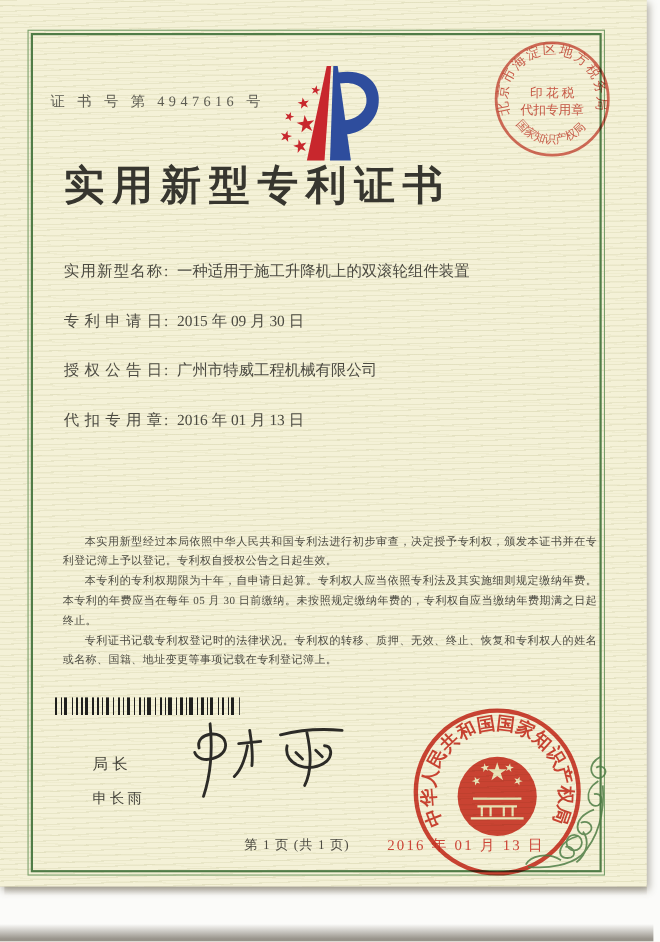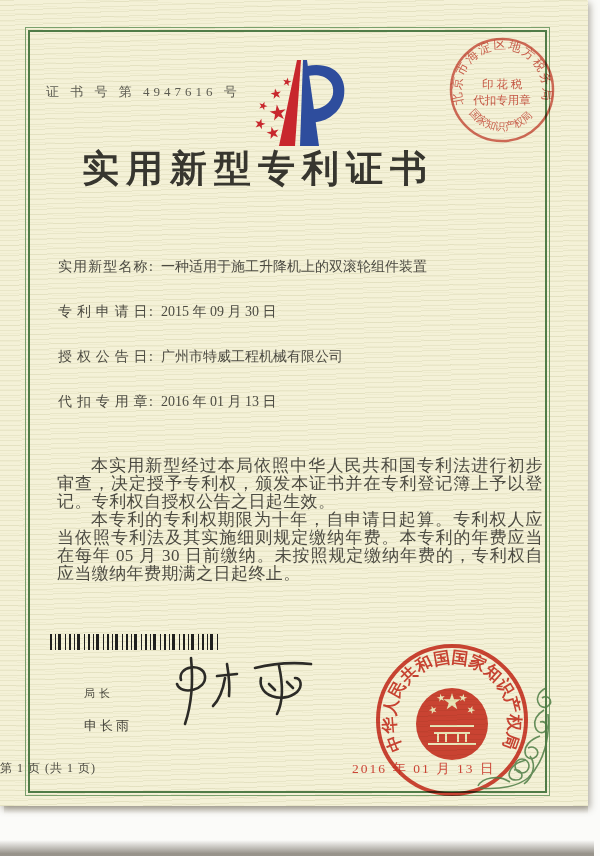--- a/index.html
+++ b/index.html
@@ -22,38 +22,38 @@
       repeating-linear-gradient(2deg, rgba(200,198,150,.12) 0 1px, rgba(0,0,0,0) 1px 8px);
     box-shadow:2px 3px 7px rgba(80,70,50,.45);
   }
   .frame-outer{position:absolute;left:25px;top:27px;width:523px;height:767px;
     border:1px solid #7aa06c;}
   .frame-inner{position:absolute;inset:2px;border:2px solid #507c47;}
   
   .cert-no{position:absolute;left:46px;top:58px;font-size:13px;letter-spacing:4px;
     color:#5d5c52;margin-top:25px;}
   .title{position:absolute;left:0;top:144px;width:468px;text-align:center;
-    font-size:37px;font-weight:600;letter-spacing:7px;color:#37362f;padding-left:24px;}
-  .fields{position:absolute;left:58px;top:238px;width:486px;color:#4c4b42;margin-top:20px;}
+    font-size:37px;font-weight:600;letter-spacing:7px;color:#37362f;}
+  .fields{position:absolute;left:58px;top:238px;width:486px;color:#4c4b42;}
   .field-row{height:15px;margin-bottom:30px;font-size:14px;white-space:nowrap;}
   .flabel{display:inline-block;width:90px;text-align:justify;text-align-last:justify;
     letter-spacing:.5px;}
   .fcolon{display:inline-block;margin:0 8px 0 1px;}
-  .paras{position:absolute;left:57px;top:457px;width:486px;color:#4c4b42;
-    font-size:17px;line-height:18px;text-align:justify;}
+  .paras{position:absolute;left:57px;top:484px;width:486px;color:#4c4b42;
+    font-size:10px;line-height:18px;text-align:justify;}
   .paras p{margin:0;text-indent:2em;letter-spacing:.4px;}
   .barcode{position:absolute;left:50px;top:634px;width:168px;height:16px;
     background-image:repeating-linear-gradient(90deg,
       #20201e 0 2px, rgba(0,0,0,0) 2px 5px,
       #20201e 5px 6px, rgba(0,0,0,0) 6px 8px,
       #20201e 8px 11px, rgba(0,0,0,0) 11px 15px,
       #20201e 15px 16px, rgba(0,0,0,0) 16px 19px);}
-  .sig-title{position:absolute;left:84px;top:686px;font-size:11px;letter-spacing:4px;color:#45443b;}
+  .sig-title{position:absolute;left:84px;top:686px;font-size:14px;letter-spacing:4px;color:#45443b;}
   .sig-name{position:absolute;left:84px;top:717px;font-size:13px;letter-spacing:3px;color:#45443b;}
-  .footer{position:absolute;left:0;top:760px;width:540px;
+  .footer{position:absolute;left:0;top:760px;width:540px;text-align:center;
     font-size:12px;color:#4c4b42;letter-spacing:1px;}
   .seal-date{position:absolute;left:352px;top:760px;font-size:13.5px;letter-spacing:2px;
     color:rgba(198,44,32,.88);white-space:nowrap;}
   
   .logo{position:absolute;left:250px;top:56px;}
   .tax-seal{position:absolute;left:444px;top:32px;mix-blend-mode:multiply;}
   .office-seal{position:absolute;left:342px;top:640px;mix-blend-mode:multiply;}
   .signature{position:absolute;left:163px;top:648px;}
   .ornament{position:absolute;left:470px;top:686px;}
 </style>
@@ -116,20 +116,21 @@
       <span class="flabel">授权公告日</span><span class="fcolon">:</span><span class="fvalue">广州市特威工程机械有限公司</span>
     </div>
     <div class="field-row">
       <span class="flabel">代扣专用章</span><span class="fcolon">:</span><span class="fvalue">2016 年 01 月 13 日</span>
     </div>
   </div>
 
   <div class="paras">
     <p>本实用新型经过本局依照中华人民共和国专利法进行初步审查，决定授予专利权，颁发本证书并在专利登记簿上予以登记。专利权自授权公告之日起生效。</p>
     <p>本专利的专利权期限为十年，自申请日起算。专利权人应当依照专利法及其实施细则规定缴纳年费。本专利的年费应当在每年 05 月 30 日前缴纳。未按照规定缴纳年费的，专利权自应当缴纳年费期满之日起终止。</p>
+    <p>专利证书记载专利权登记时的法律状况。专利权的转移、质押、无效、终止、恢复和专利权人的姓名或名称、国籍、地址变更等事项记载在专利登记簿上。</p>
   </div>
 
   <div class="barcode"></div>
 
   <div class="sig-title">局长</div>
   <div class="sig-name">申长雨</div>
 
   <svg class="signature" width="170" height="105" viewBox="0 0 170 105">
     <g fill="none" stroke="#2c2b27" stroke-width="2.6" stroke-linecap="round">
       <path d="M18,32 C14,18 40,14 42,28 C44,42 18,48 14,36"></path>

